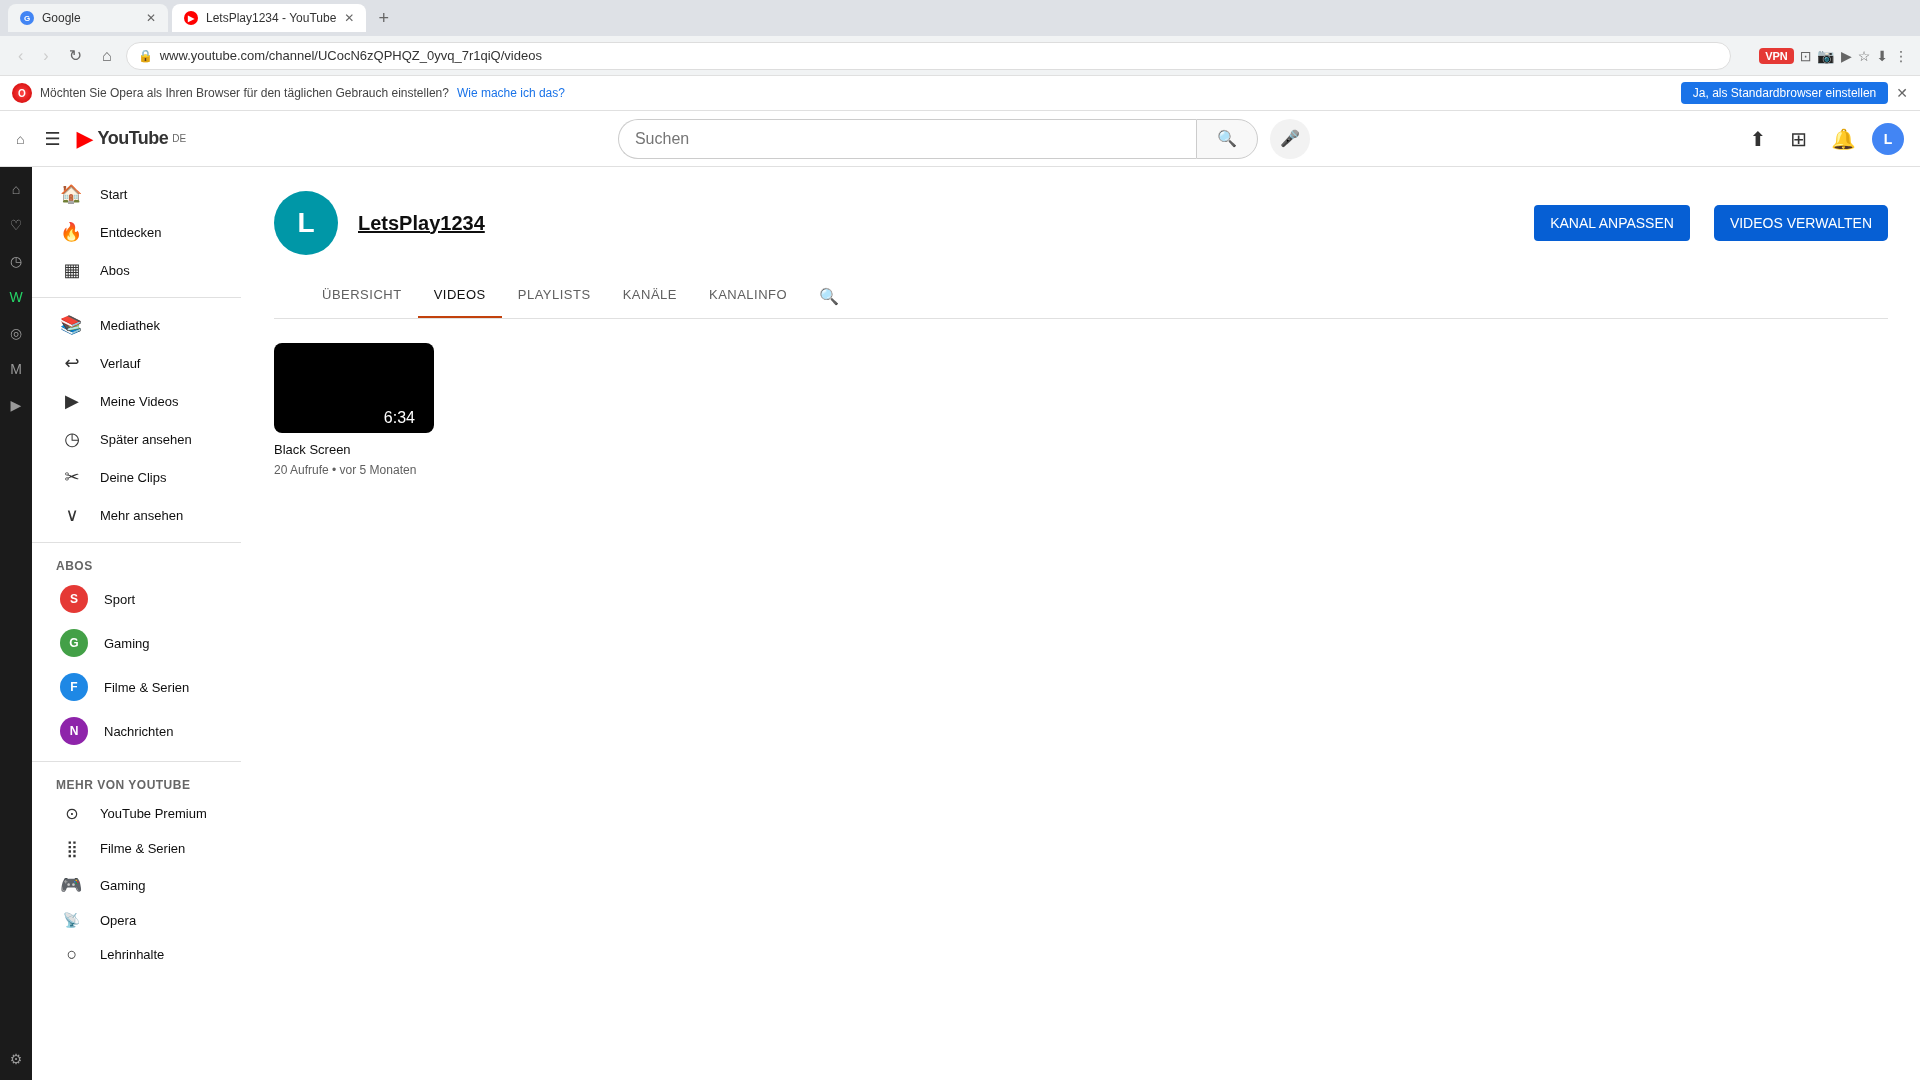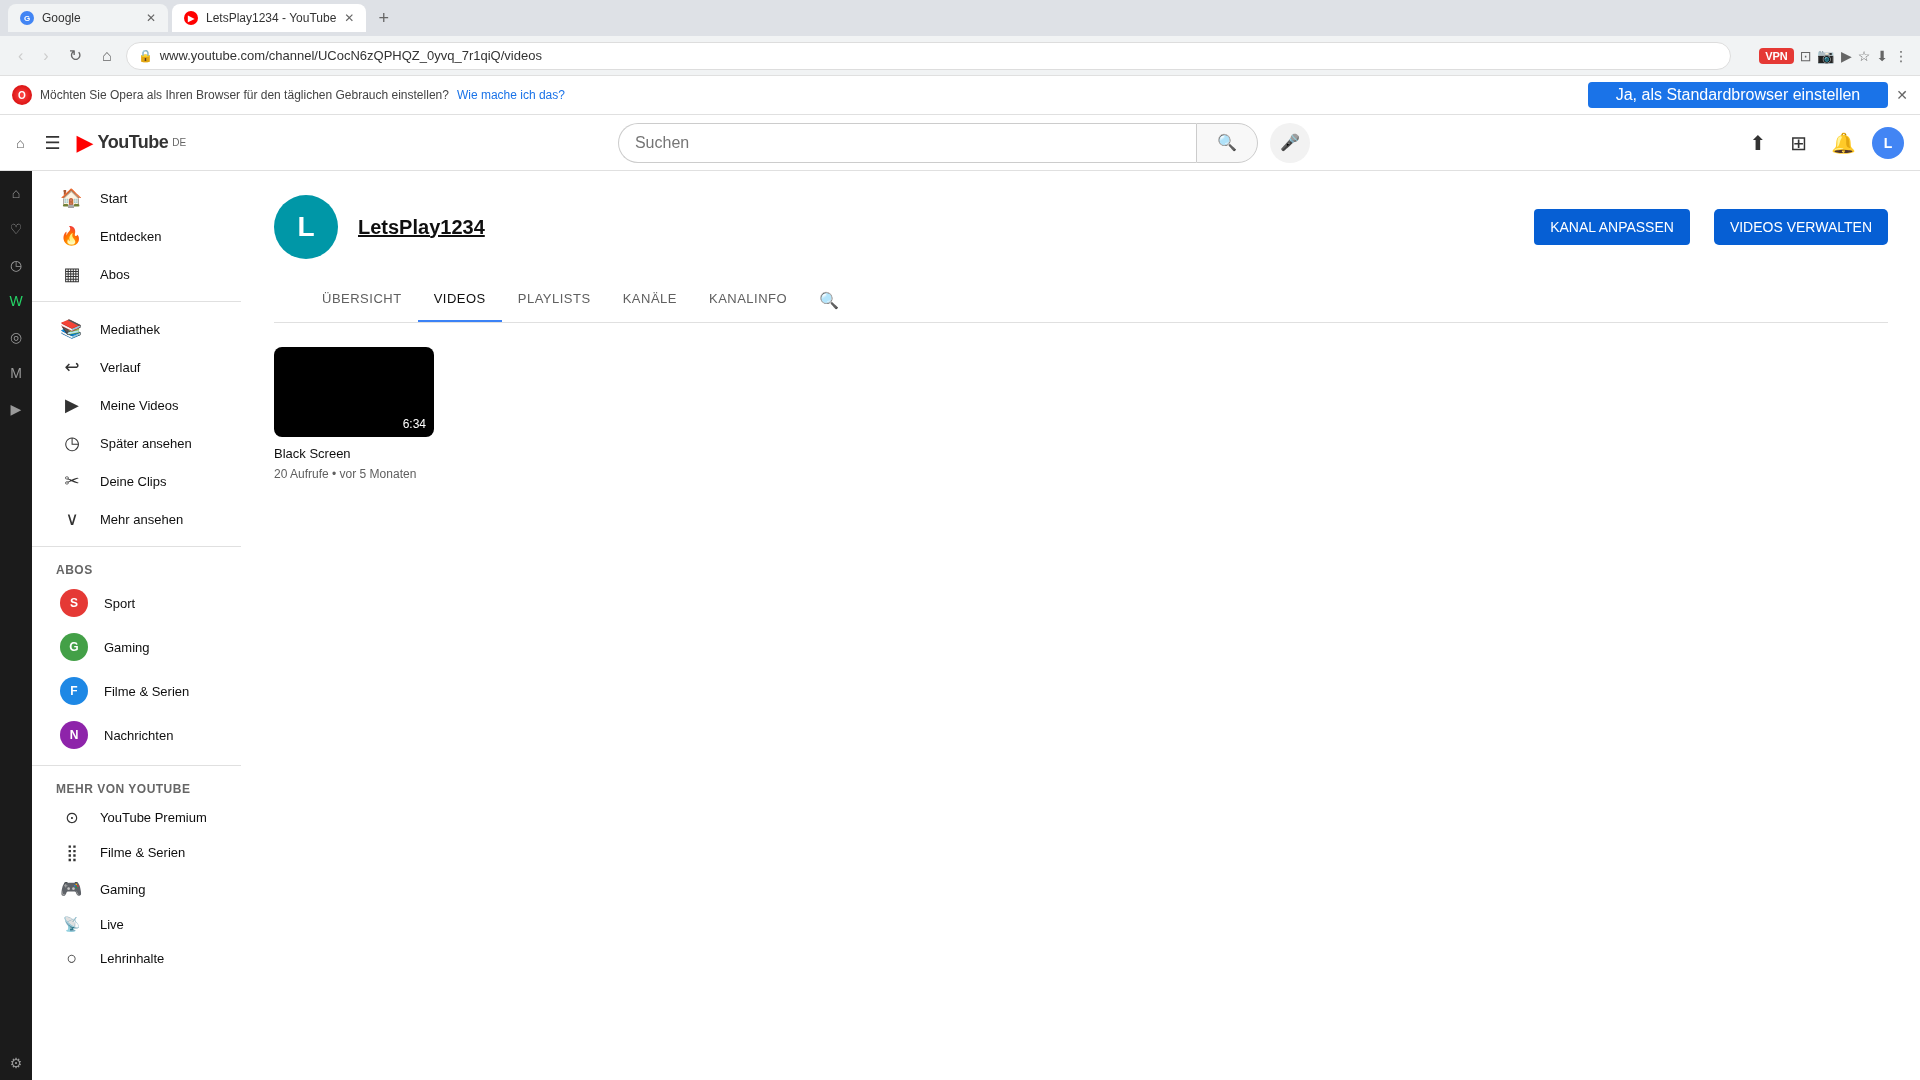--- a/index.html
+++ b/index.html
@@ -17,21 +17,21 @@
     .nav-btn.disabled { color: #ccc; cursor: default; }
     .address-bar { flex: 1; display: flex; align-items: center; background: #fff; border: 1px solid #ddd; border-radius: 20px; padding: 0 12px; height: 28px; font-size: 13px; color: #333; gap: 6px; }
     .address-lock { color: #5f6368; font-size: 12px; }
     .address-text { color: #333; font-size: 13px; }
     .nav-actions { display: flex; gap: 6px; margin-left: 20px; }
     .nav-action-btn { background: none; border: none; color: #666; cursor: pointer; font-size: 14px; }
 
     .info-bar { background: #fff; border-bottom: 1px solid #e0e0e0; padding: 6px 12px; display: flex; align-items: center; justify-content: space-between; font-size: 12px; color: #444; }
     .info-bar-left { display: flex; align-items: center; gap: 8px; }
     .opera-logo { width: 20px; height: 20px; background: radial-gradient(circle, #ff4444, #cc0000); border-radius: 50%; display: flex; align-items: center; justify-content: center; color: white; font-size: 10px; font-weight: bold; }
-    .info-bar-right { background: #1a73e8; color: white; padding: 4px 28px; border-radius: 4px; font-size: 16px; cursor: pointer; }
+    .info-bar-right { background: #1a73e8; color: white; padding: 4px 12px; border-radius: 4px; font-size: 12px; cursor: pointer; }
     .info-bar-close { color: #666; cursor: pointer; margin-left: 8px; font-size: 14px; }
 
     
     .yt-app { display: flex; flex-direction: column; height: calc(1080px - 36px - 40px - 34px); }
     .yt-header { display: flex; align-items: center; height: 56px; padding: 0 16px; border-bottom: 1px solid #e0e0e0; gap: 16px; background: #fff; position: relative; z-index: 10; }
     .yt-menu-btn { background: none; border: none; cursor: pointer; font-size: 18px; color: #333; padding: 8px; border-radius: 50%; }
     .yt-logo { display: flex; align-items: center; gap: 4px; cursor: pointer; }
     .yt-logo-icon { color: #ff0000; font-size: 22px; }
     .yt-logo-text { font-size: 18px; font-weight: bold; color: #333; letter-spacing: -0.5px; }
     .yt-logo-badge { font-size: 10px; color: #666; vertical-align: super; }
@@ -63,32 +63,32 @@
     .channel-header { padding: 24px 32px 0; }
     .channel-info { display: flex; align-items: center; gap: 20px; margin-bottom: 20px; }
     .channel-avatar { width: 64px; height: 64px; background: #0097a7; border-radius: 50%; display: flex; align-items: center; justify-content: center; color: white; font-size: 28px; font-weight: bold; }
     .channel-name { font-size: 20px; font-weight: bold; color: #0f0f0f; text-decoration: underline; }
     .channel-actions { margin-left: auto; display: flex; gap: 24px; }
     .btn-primary { background: #065fd4; color: white; border: none; border-radius: 4px; padding: 10px 16px; font-size: 14px; font-weight: 500; cursor: pointer; }
     .btn-secondary { background: #065fd4; color: white; border: none; border-radius: 5px; padding: 10px 16px; font-size: 14px; font-weight: 500; cursor: pointer; }
 
     .channel-tabs { display: flex; gap: 0; border-bottom: 1px solid #e0e0e0; padding: 0 32px; }
     .channel-tab { padding: 12px 16px; font-size: 13px; font-weight: 500; color: #606060; cursor: pointer; border-bottom: 2px solid transparent; text-transform: uppercase; letter-spacing: 0.5px; }
-    .channel-tab.active { color: #0f0f0f; border-bottom: 2px solid #3b82f6; }
+    .channel-tab.active { color: #0f0f0f; border-bottom: 2px solid #c2410c; }
     .channel-tab-search { padding: 12px 16px; color: #606060; cursor: pointer; font-size: 16px; }
 
     .uploads-section { padding: 24px 32px; }
     .uploads-header { display: flex; align-items: center; justify-content: space-between; margin-bottom: 16px; }
     .uploads-title { font-size: 16px; font-weight: 500; color: #0f0f0f; }
     .sort-btn { display: flex; align-items: center; gap: 6px; background: none; border: none; cursor: pointer; color: #0f0f0f; font-size: 14px; }
 
     .video-grid { display: flex; flex-wrap: wrap; gap: 16px; }
     .video-card { width: 160px; cursor: pointer; }
     .video-thumb { width: 160px; height: 90px; background: #000; border-radius: 8px; position: relative; overflow: hidden; }
-    .video-duration { position: absolute; bottom: 4px; right: 4px; background: rgba(0,0,0,0.8); color: white; font-size: 12px; padding: 2px 4px; border-radius: 2px; }
+    .video-duration { position: absolute; bottom: 4px; right: 15px; background: rgba(0,0,0,0.8); color: white; font-size: 16px; padding: 2px 4px; border-radius: 2px; }
     .video-thumb-img { width: 100%; height: 100%; background: #111; }
     .video-info { padding: 8px 0 0; }
     .video-title { font-size: 13px; font-weight: 500; color: #0f0f0f; line-height: 1.4; }
     .video-meta { font-size: 12px; color: #606060; margin-top: 4px; }
 
     
     ::-webkit-scrollbar { width: 8px; }
     ::-webkit-scrollbar-track { background: transparent; }
     ::-webkit-scrollbar-thumb { background: #ccc; border-radius: 4px; }
   </style>
@@ -266,21 +266,21 @@
       <div class="sidebar-item">
         <span class="sidebar-icon" style="font-size:16px;">⣿</span>
         <span class="sidebar-label">Filme &amp; Serien</span>
       </div>
       <div class="sidebar-item">
         <span class="sidebar-icon">🎮</span>
         <span class="sidebar-label">Gaming</span>
       </div>
       <div class="sidebar-item">
         <span class="sidebar-icon" style="font-size:14px;">📡</span>
-        <span class="sidebar-label">Live</span>
+        <span class="sidebar-label">Opera</span>
       </div>
       <div class="sidebar-item">
         <span class="sidebar-icon">○</span>
         <span class="sidebar-label">Lehrinhalte</span>
       </div>
     </div>
 
     <div class="yt-main">
       <div class="channel-header">
         <div class="channel-info">

